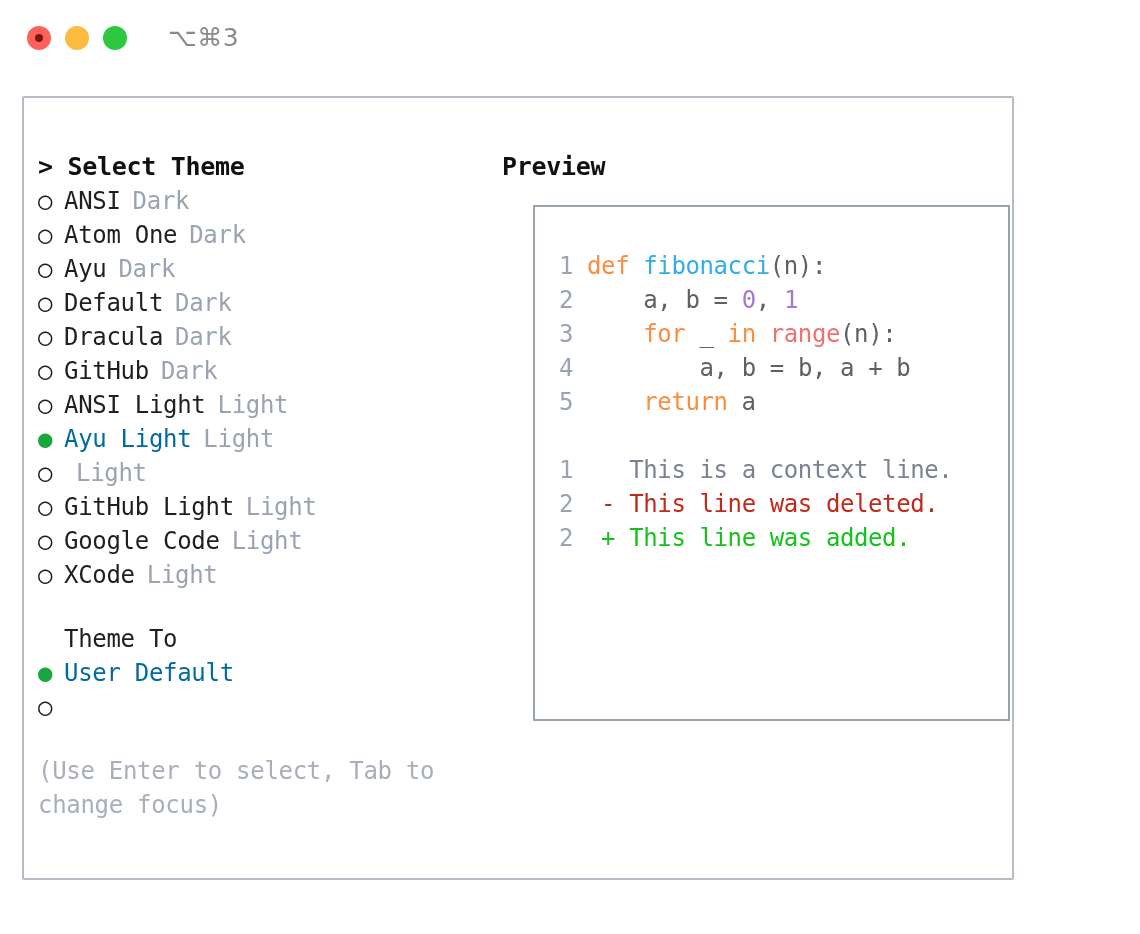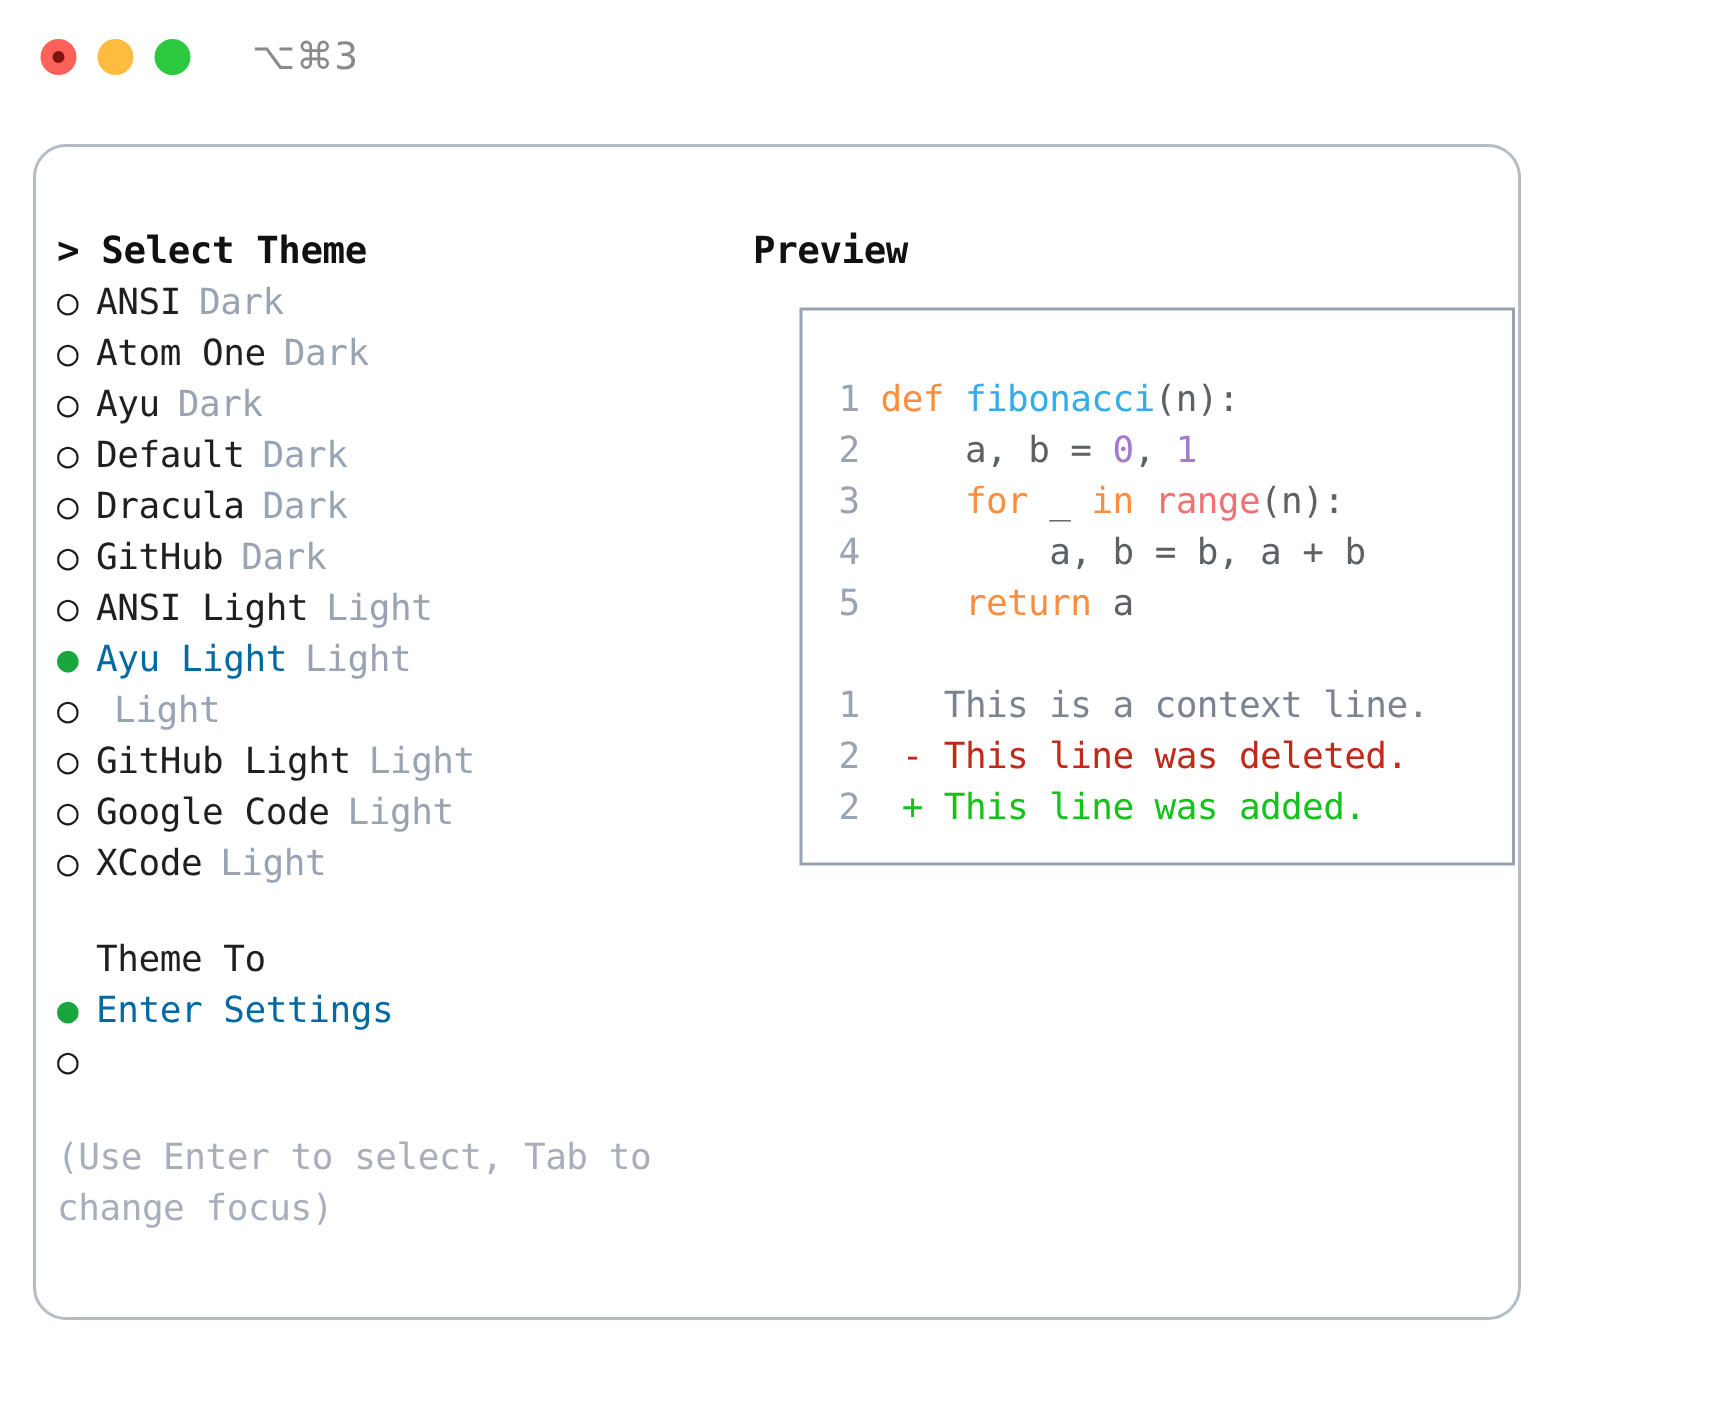--- a/index.html
+++ b/index.html
@@ -70,21 +70,21 @@
   }
 
   
   .panel {
     position: absolute;
     left: 22px;
     top: 96px;
     width: 992px;
     height: 784px;
     border: 2px solid #b6bcc6;
-    border-radius: 22px;
+    border-radius: 2px;
     box-sizing: border-box;
     background: #ffffff;
   }
 
   
   .col-left {
     position: absolute;
     left: 14px;
     top: 52px;
     width: 430px;
@@ -151,21 +151,21 @@
     width: 404px;
     letter-spacing: -0.3px;
   }
 
   
   .preview-box {
     position: absolute;
     left: 31px;
     top: 55px;
     width: 477px;
-    height: 372px;
+    height: 516px;
     border: 2px solid #98a2b0;
     box-sizing: border-box;
     background: #ffffff;
   }
   .code {
     position: absolute;
     left: 14px;
     top: 42px;
     font-size: 24px;
     line-height: 34px;
@@ -223,21 +223,21 @@
           <div class="row"><span class="bullet empty">○</span><span class="row-label">GitHub Light</span><span class="row-badge">Light</span></div>
           <div class="row"><span class="bullet empty">○</span><span class="row-label">Google Code</span><span class="row-badge">Light</span></div>
           <div class="row"><span class="bullet empty">○</span><span class="row-label">XCode</span><span class="row-badge">Light</span></div>
         </div>
 
       <div class="group-gap"></div>
 
       <div class="group-head">Theme To</div>
 
       <div id="apply-list">
-          <div class="row selected"><span class="bullet filled">●</span><span class="row-label">Enter Settings</span></div>
+          <div class="row selected"><span class="bullet filled">●</span><span class="row-label">User Default</span></div>
           <div class="row"><span class="bullet empty">○</span></div>
         </div>
 
       <div class="hint">(Use Enter to select, Tab to change focus)</div>
     </div>
 
     <div class="col-right">
       <div class="section-head">Preview</div>
 
       <div class="preview-box">

